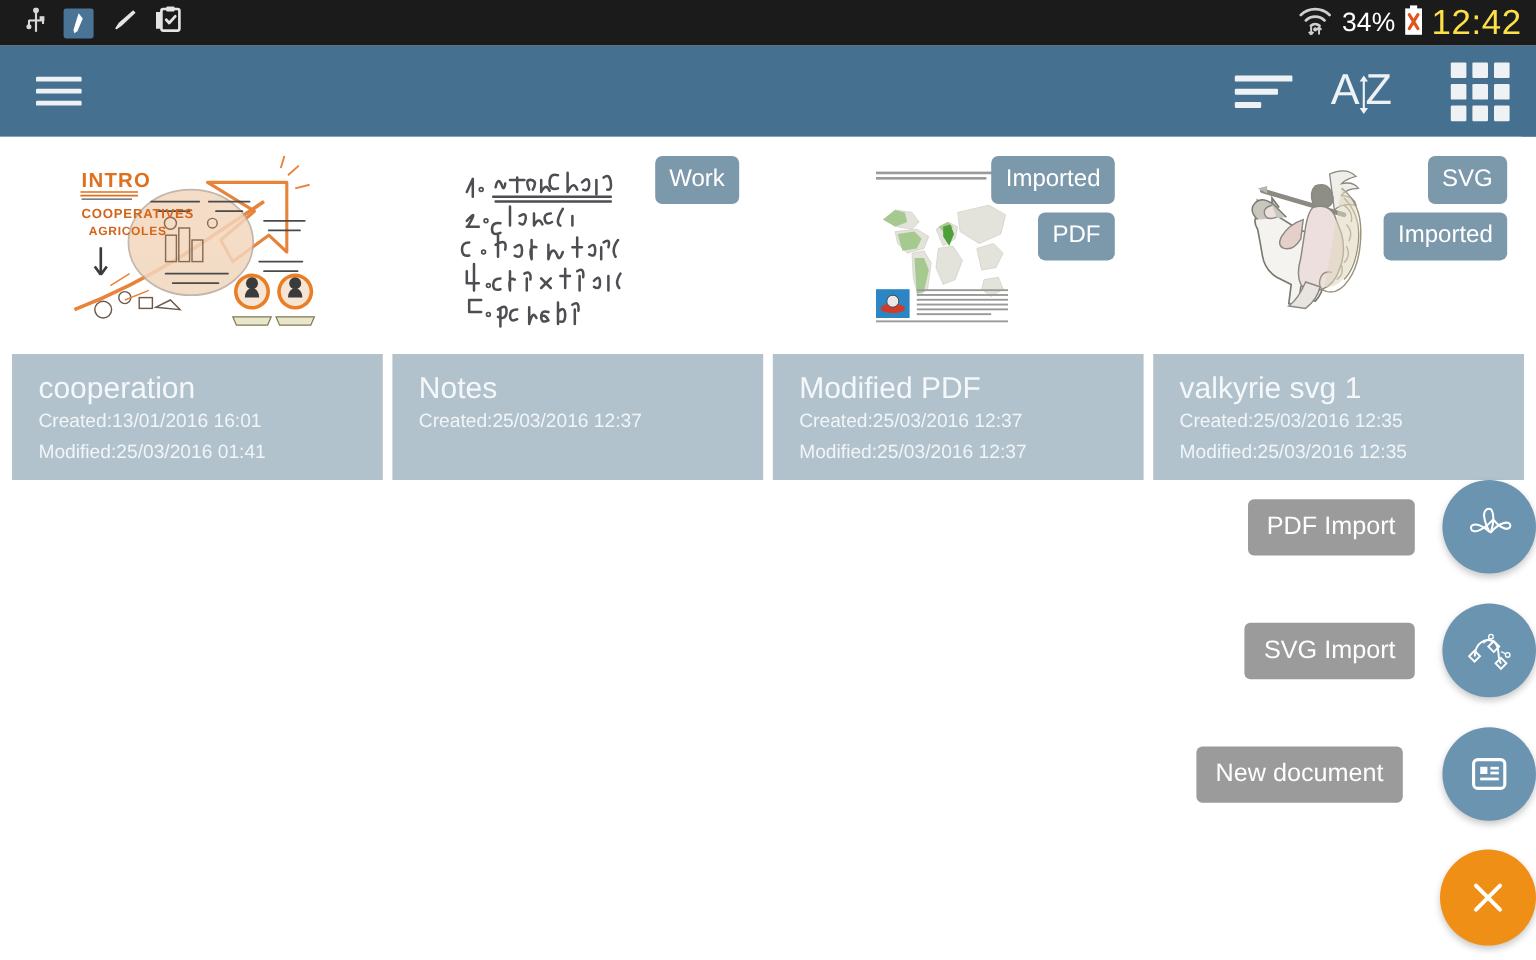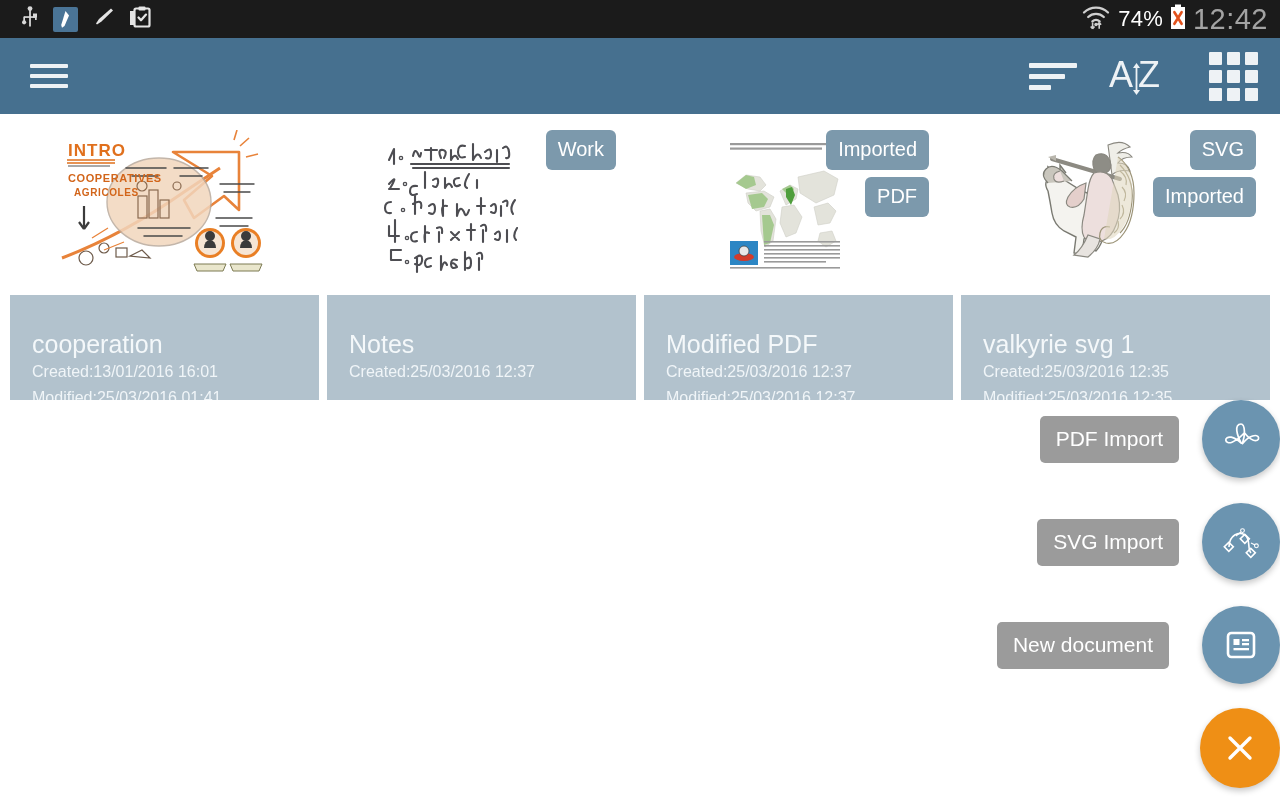--- a/index.html
+++ b/index.html
@@ -24,21 +24,21 @@
   }
   .sb-icon { display: block; }
   .pen-tile {
     width: 25px; height: 25px; background: #4a7496;
     border-radius: 2px; display: flex; align-items: center; justify-content: center;
   }
   .battery-pct {
     color: #ffffff; font-size: 22px; font-weight: 400; letter-spacing: .2px;
   }
   .clock {
-    color: #a3a3a3; font-size: 29px; font-weight: 400; letter-spacing: .5px;
+    color: #fde047; font-size: 29px; font-weight: 400; letter-spacing: .5px;
     line-height: 1;
   }
 
   
   .app-bar {
     position: absolute; top: 38px; left: 0;
     width: 1280px; height: 76px;
     background: #46708f;
     display: flex; align-items: center;
   }
@@ -105,21 +105,20 @@
   }
   .doc-card {
     width: 314px; height: 105px;
     background: #b2c2cd;
     padding: 16px 0 0 22px;
     cursor: pointer; overflow: hidden;
   }
   .doc-card .title {
     color: #f4f8fa; font-size: 25px; line-height: 1.08; font-weight: 400;
     white-space: nowrap;
-    margin-top: 20px;
   }
   .doc-card .meta {
     color: #f0f5f8; font-size: 16px; line-height: 1.42; margin-top: 3px;
     white-space: nowrap;
   }
 
   
   .fab-menu { position: absolute; top: 400px; right: 0; width: 300px; }
   .fab-row {
     position: absolute; right: 0;
@@ -196,21 +195,21 @@
           <path d="M11.4 18.4 A5.4 5.4 0 0 1 18.6 18.4"></path>
         </g>
         <circle cx="15" cy="21.5" r="1.7" fill="#cfcfcf"></circle>
         <g fill="#cfcfcf">
           <path d="M11.6 19.5 l0 6 M11.6 25.8 l-1.9 -2.2 M11.6 25.8 l1.9 -2.2" stroke="#cfcfcf" stroke-width="1.6"></path>
           <path d="M18.2 25.8 l0 -6 M18.2 19.6 l-1.9 2.2 M18.2 19.6 l1.9 2.2" stroke="#cfcfcf" stroke-width="1.6"></path>
         </g>
       </svg>
     </span>
 
-    <span class="battery-pct">74%</span>
+    <span class="battery-pct">34%</span>
 
     <span class="sb-icon">
       <svg width="16" height="26" viewBox="0 0 16 26">
         <rect x="5" y="0.5" width="6" height="3" fill="#ffffff"></rect>
         <rect x="1" y="3" width="14" height="22" fill="#ffffff"></rect>
         <path d="M4.4 8.2 L11.6 19.8 M11.6 8.2 L4.4 19.8" stroke="#e2521d" stroke-width="2.6" stroke-linecap="round"></path>
       </svg>
     </span>
 
     <span class="clock">12:42</span>

